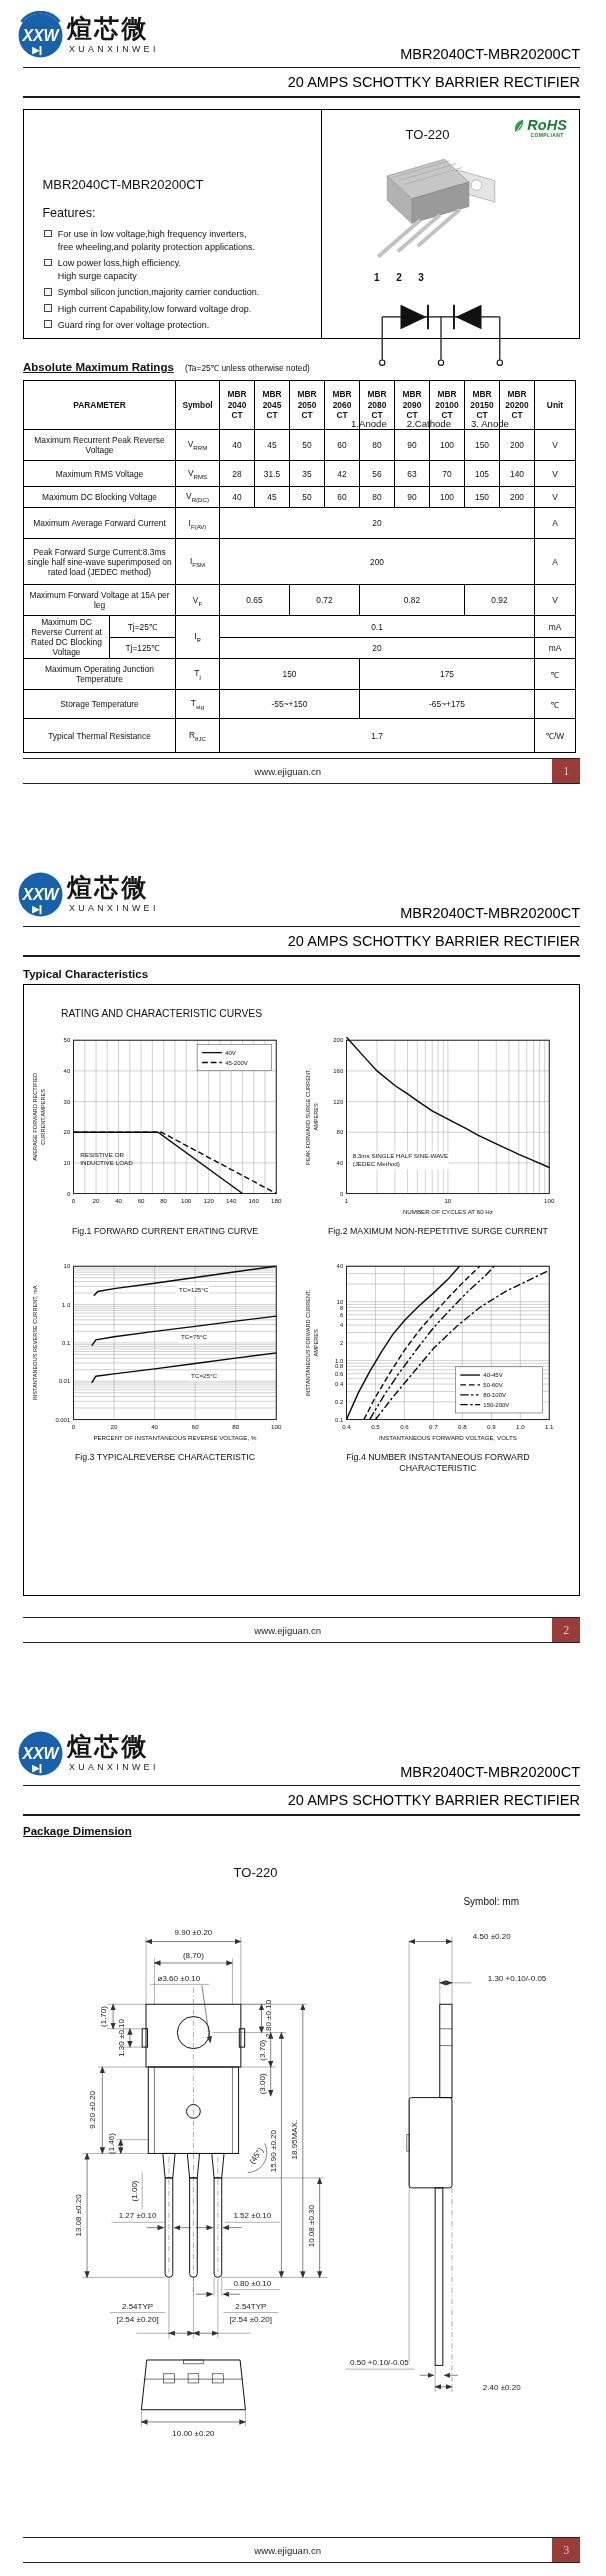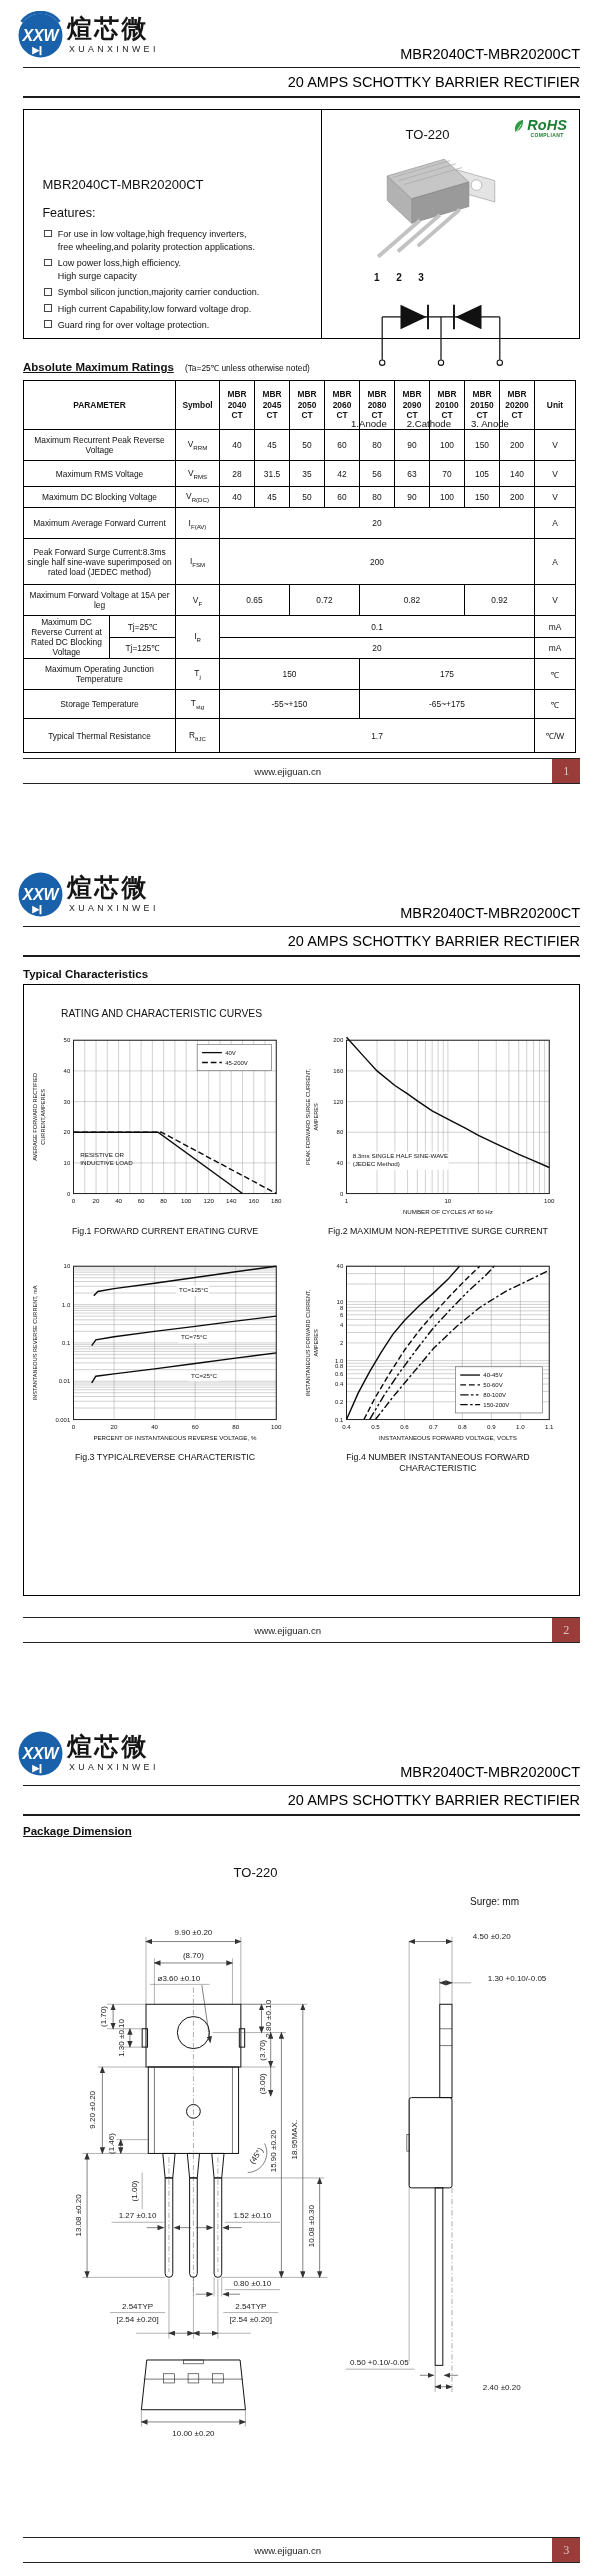--- a/index.html
+++ b/index.html
@@ -607,21 +607,21 @@
   </svg>
   <div class="hdr-logo-cn">煊芯微</div>
   <div class="hdr-logo-en">XUANXINWEI</div>
   <div class="hdr-part">MBR2040CT-MBR20200CT</div>
   <div class="hdr-rule1"></div>
   <div class="hdr-sub">20 AMPS SCHOTTKY BARRIER RECTIFIER</div>
   <div class="hdr-rule2"></div>
 
   <div class="pd-title">Package Dimension</div>
   <div class="pd-pkg">TO-220</div>
-  <div class="pd-units">Surge: mm</div>
+  <div class="pd-units">Symbol: mm</div>
 
   <svg class="pkg-svg" width="582" height="612" viewBox="0 0 760 800">
     <defs>
       <marker id="ar" markerWidth="9" markerHeight="7" refX="8" refY="3.5" orient="auto-start-reverse" markerUnits="userSpaceOnUse">
         <path d="M0,0 L9,3.5 L0,7 z" fill="#333"></path>
       </marker>
     </defs>
 
     <rect x="163" y="118" width="124" height="82" class="ol"></rect>
     <rect x="158" y="150" width="7" height="24" class="ol" fill="#fff"></rect>

